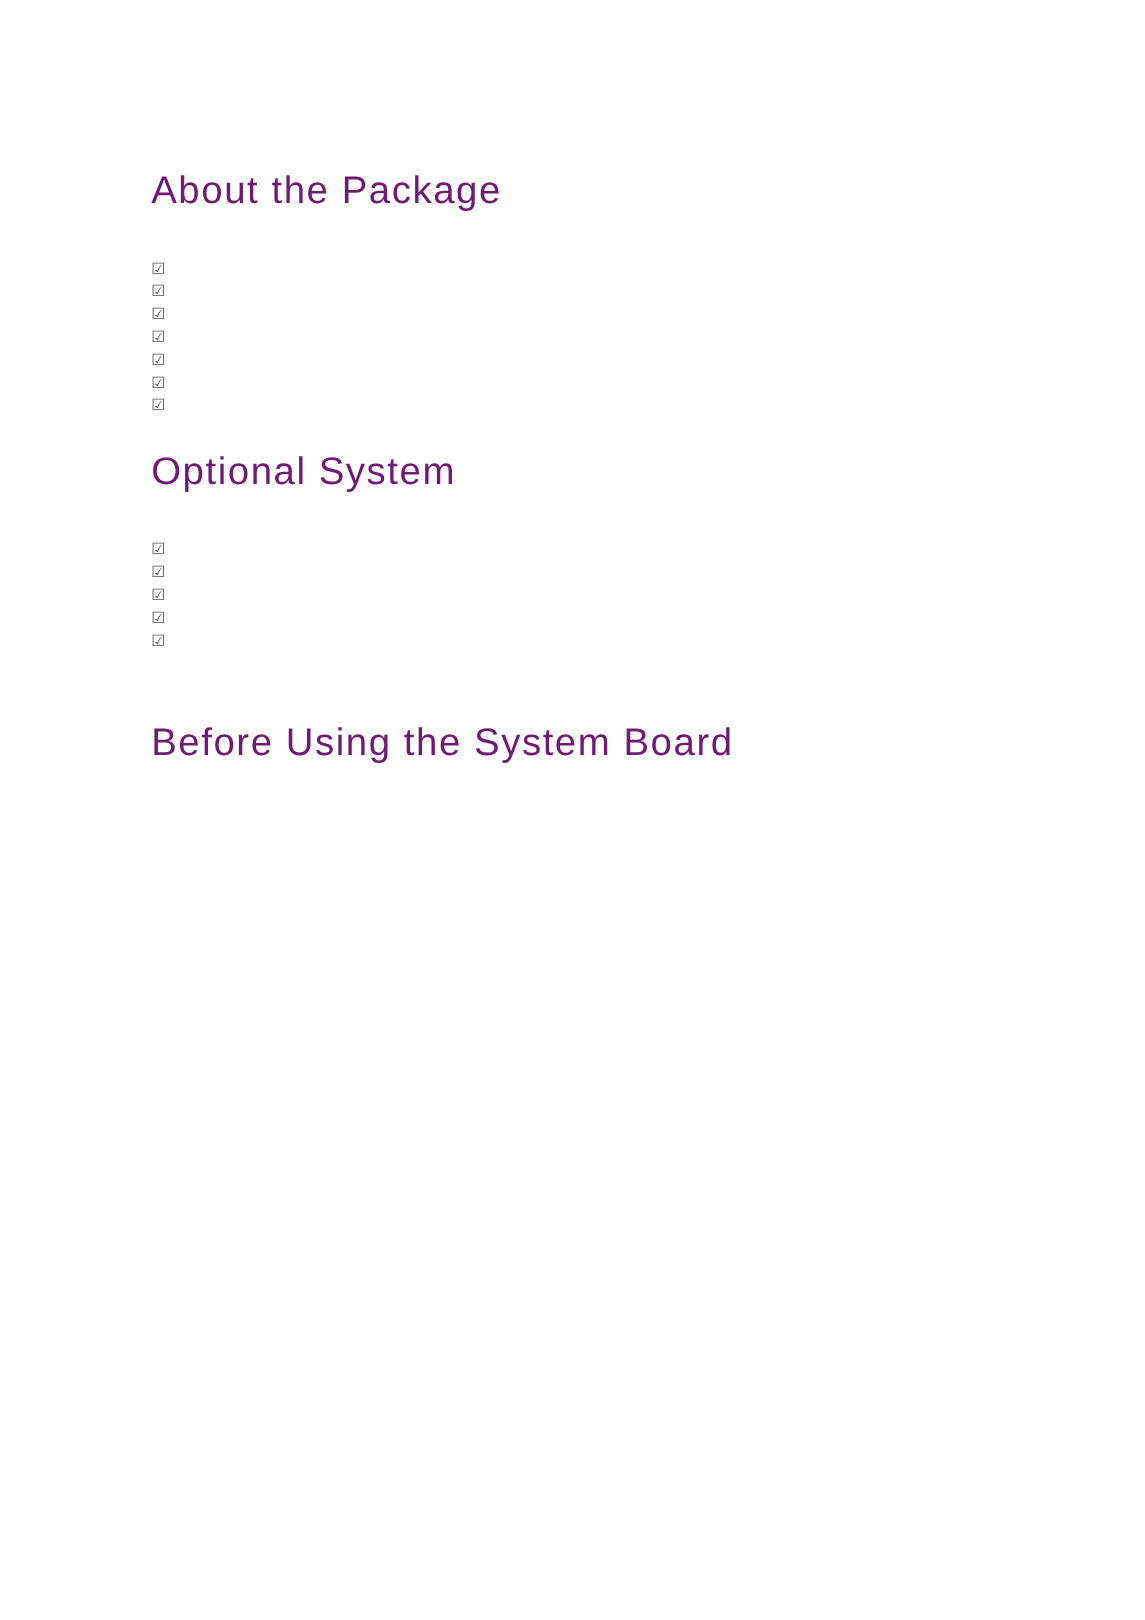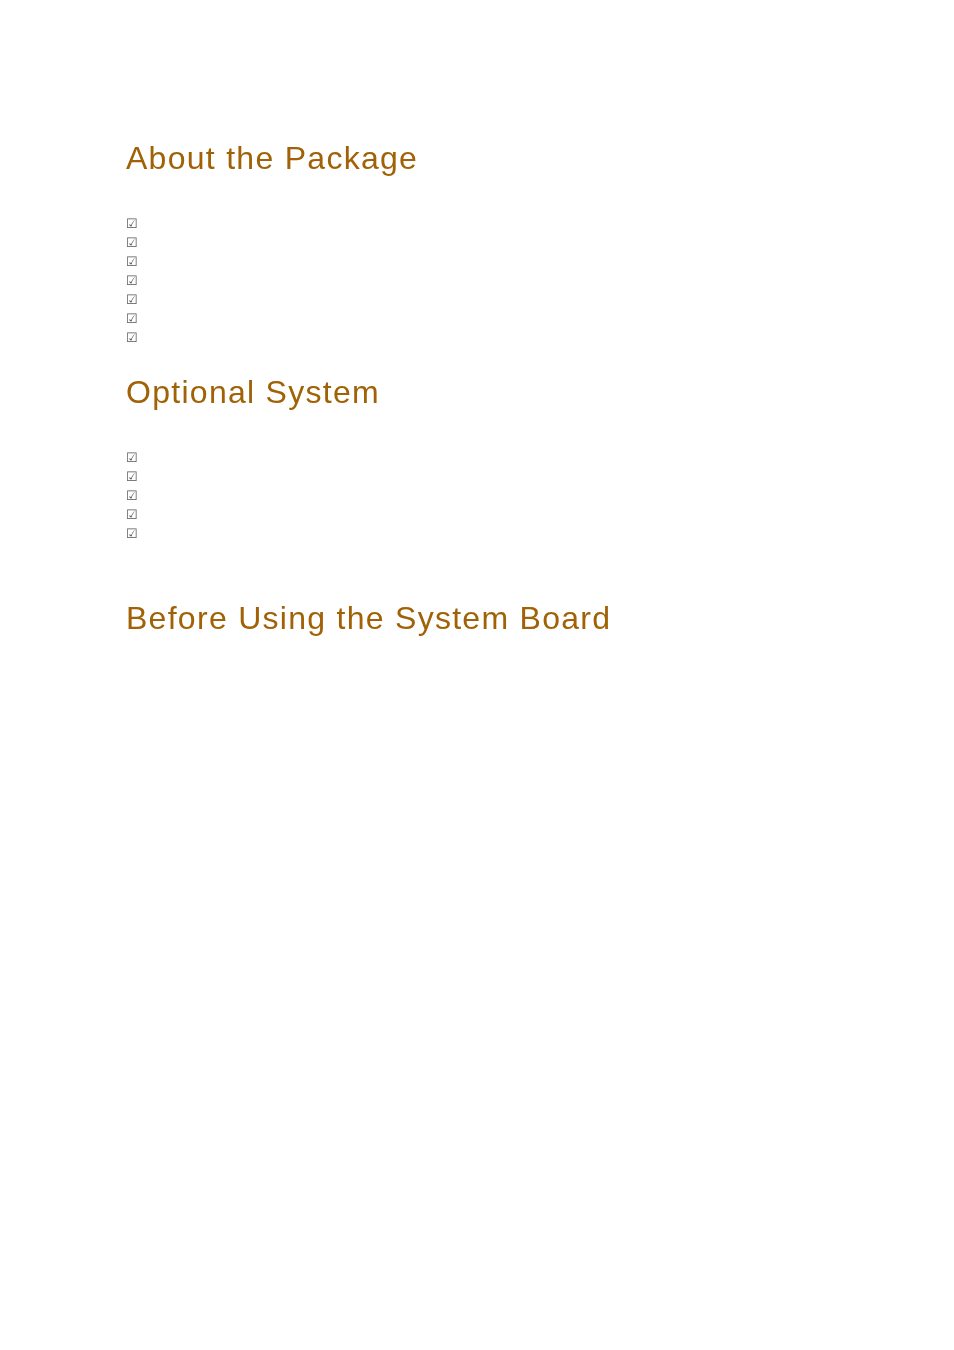--- a/index.html
+++ b/index.html
@@ -15,21 +15,21 @@
       font-family: 'Segoe UI', Arial, sans-serif;
     }
 
     .page-container {
       padding: 80px 126px;
     }
 
     .section-title {
       font-size: 32px;
       font-weight: 300;
-      color: #a16207;
+      color: #701a75;
       letter-spacing: 0.04em;
       margin-bottom: 40px;
     }
 
     .checkbox-list {
       display: flex;
       flex-direction: column;
       gap: 6px;
       margin-bottom: 30px;
     }

